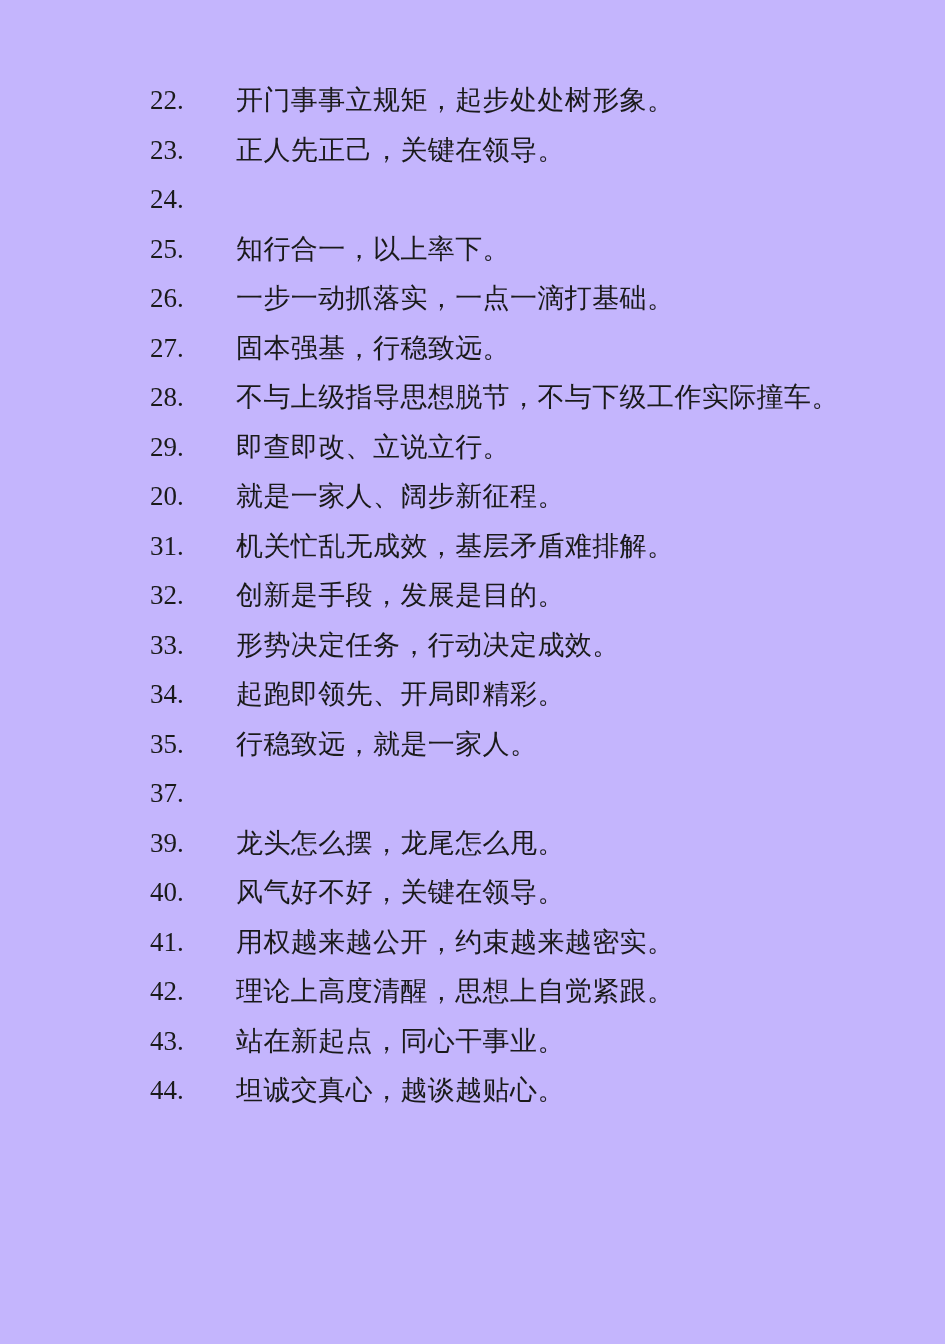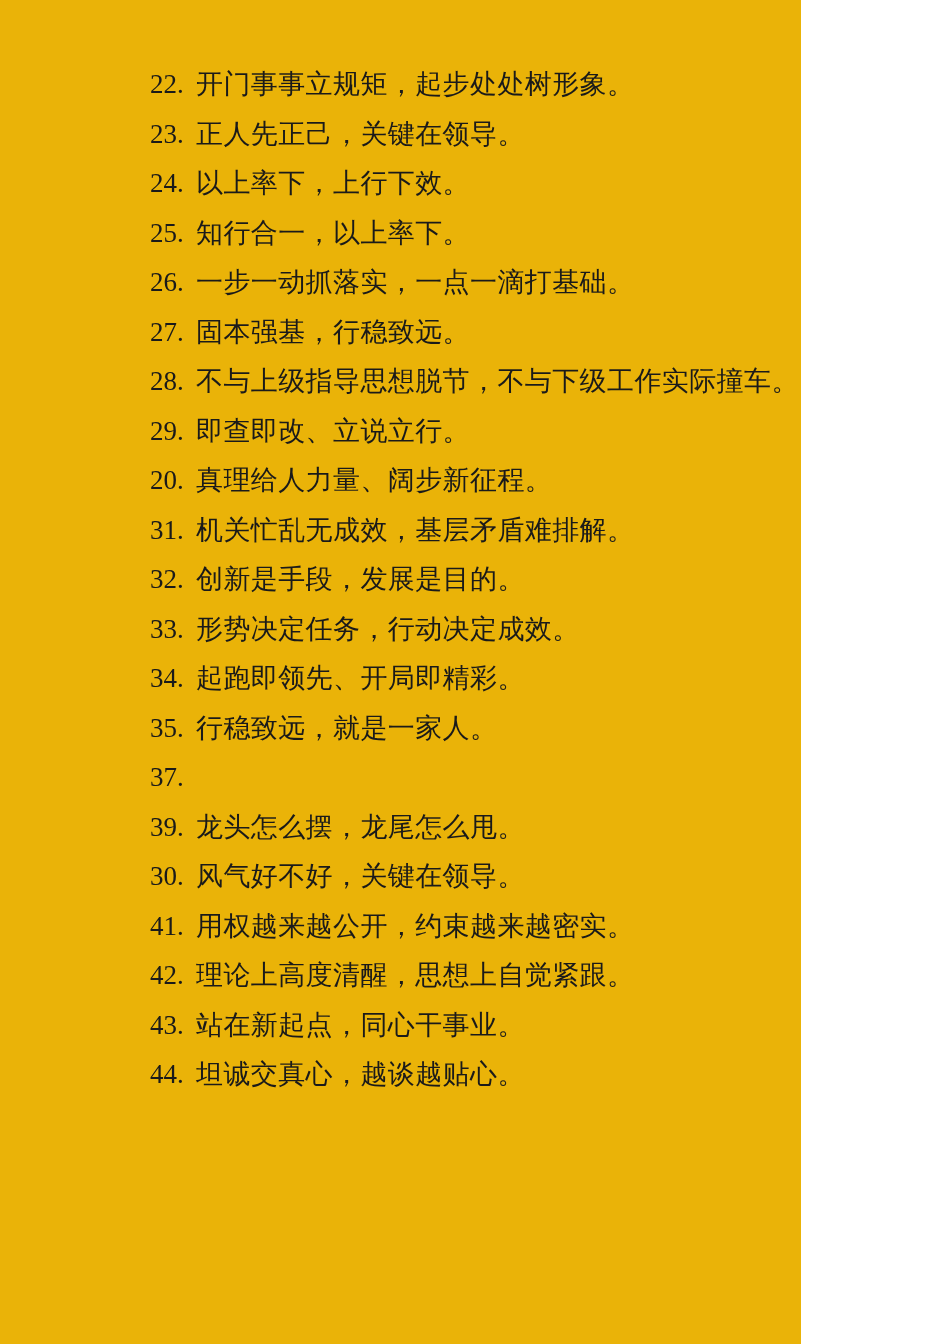--- a/index.html
+++ b/index.html
@@ -9,24 +9,24 @@
   }
   body {
     width: 950px;
     height: 1344px;
     font-family: "Liberation Serif", "DejaVu Serif", serif;
     color: #1a1a1a;
     overflow: hidden;
   }
   .page {
     box-sizing: border-box;
-    width: 801px;
+    width: 945px;
     height: 1344px;
-    padding: 60px 96px 60px 150px;
-    background: #eab308;
+    padding: 76px 96px 60px 150px;
+    background: #c4b5fd;
   }
   .doc-list {
     list-style: none;
     margin: 0;
     padding: 0;
   }
   .doc-item {
     display: flex;
     align-items: baseline;
     font-size: 27px;
@@ -35,38 +35,38 @@
   }
   .item-num {
     flex: 0 0 auto;
     min-width: 46px;
     text-align: left;
     letter-spacing: 0px;
   }
   .item-text {
     flex: 0 1 auto;
     letter-spacing: 0.4px;
+    margin-left: 40px;
   }
 </style>
 </head>
 <body>
 
 <div class="page">
   <ol class="doc-list" id="doc-list">
       <li class="doc-item">
         <span class="item-num">22.</span>
         <span class="item-text">开门事事立规矩，起步处处树形象。</span>
       </li>
       <li class="doc-item">
         <span class="item-num">23.</span>
         <span class="item-text">正人先正己，关键在领导。</span>
       </li>
       <li class="doc-item">
         <span class="item-num">24.</span>
-        <span class="item-text">以上率下，上行下效。</span>
       </li>
       <li class="doc-item">
         <span class="item-num">25.</span>
         <span class="item-text">知行合一，以上率下。</span>
       </li>
       <li class="doc-item">
         <span class="item-num">26.</span>
         <span class="item-text">一步一动抓落实，一点一滴打基础。</span>
       </li>
       <li class="doc-item">
@@ -76,21 +76,21 @@
       <li class="doc-item">
         <span class="item-num">28.</span>
         <span class="item-text">不与上级指导思想脱节，不与下级工作实际撞车。</span>
       </li>
       <li class="doc-item">
         <span class="item-num">29.</span>
         <span class="item-text">即查即改、立说立行。</span>
       </li>
       <li class="doc-item">
         <span class="item-num">20.</span>
-        <span class="item-text">真理给人力量、阔步新征程。</span>
+        <span class="item-text">就是一家人、阔步新征程。</span>
       </li>
       <li class="doc-item">
         <span class="item-num">31.</span>
         <span class="item-text">机关忙乱无成效，基层矛盾难排解。</span>
       </li>
       <li class="doc-item">
         <span class="item-num">32.</span>
         <span class="item-text">创新是手段，发展是目的。</span>
       </li>
       <li class="doc-item">
@@ -106,21 +106,21 @@
         <span class="item-text">行稳致远，就是一家人。</span>
       </li>
       <li class="doc-item">
         <span class="item-num">37.</span>
       </li>
       <li class="doc-item">
         <span class="item-num">39.</span>
         <span class="item-text">龙头怎么摆，龙尾怎么甩。</span>
       </li>
       <li class="doc-item">
-        <span class="item-num">30.</span>
+        <span class="item-num">40.</span>
         <span class="item-text">风气好不好，关键在领导。</span>
       </li>
       <li class="doc-item">
         <span class="item-num">41.</span>
         <span class="item-text">用权越来越公开，约束越来越密实。</span>
       </li>
       <li class="doc-item">
         <span class="item-num">42.</span>
         <span class="item-text">理论上高度清醒，思想上自觉紧跟。</span>
       </li>

